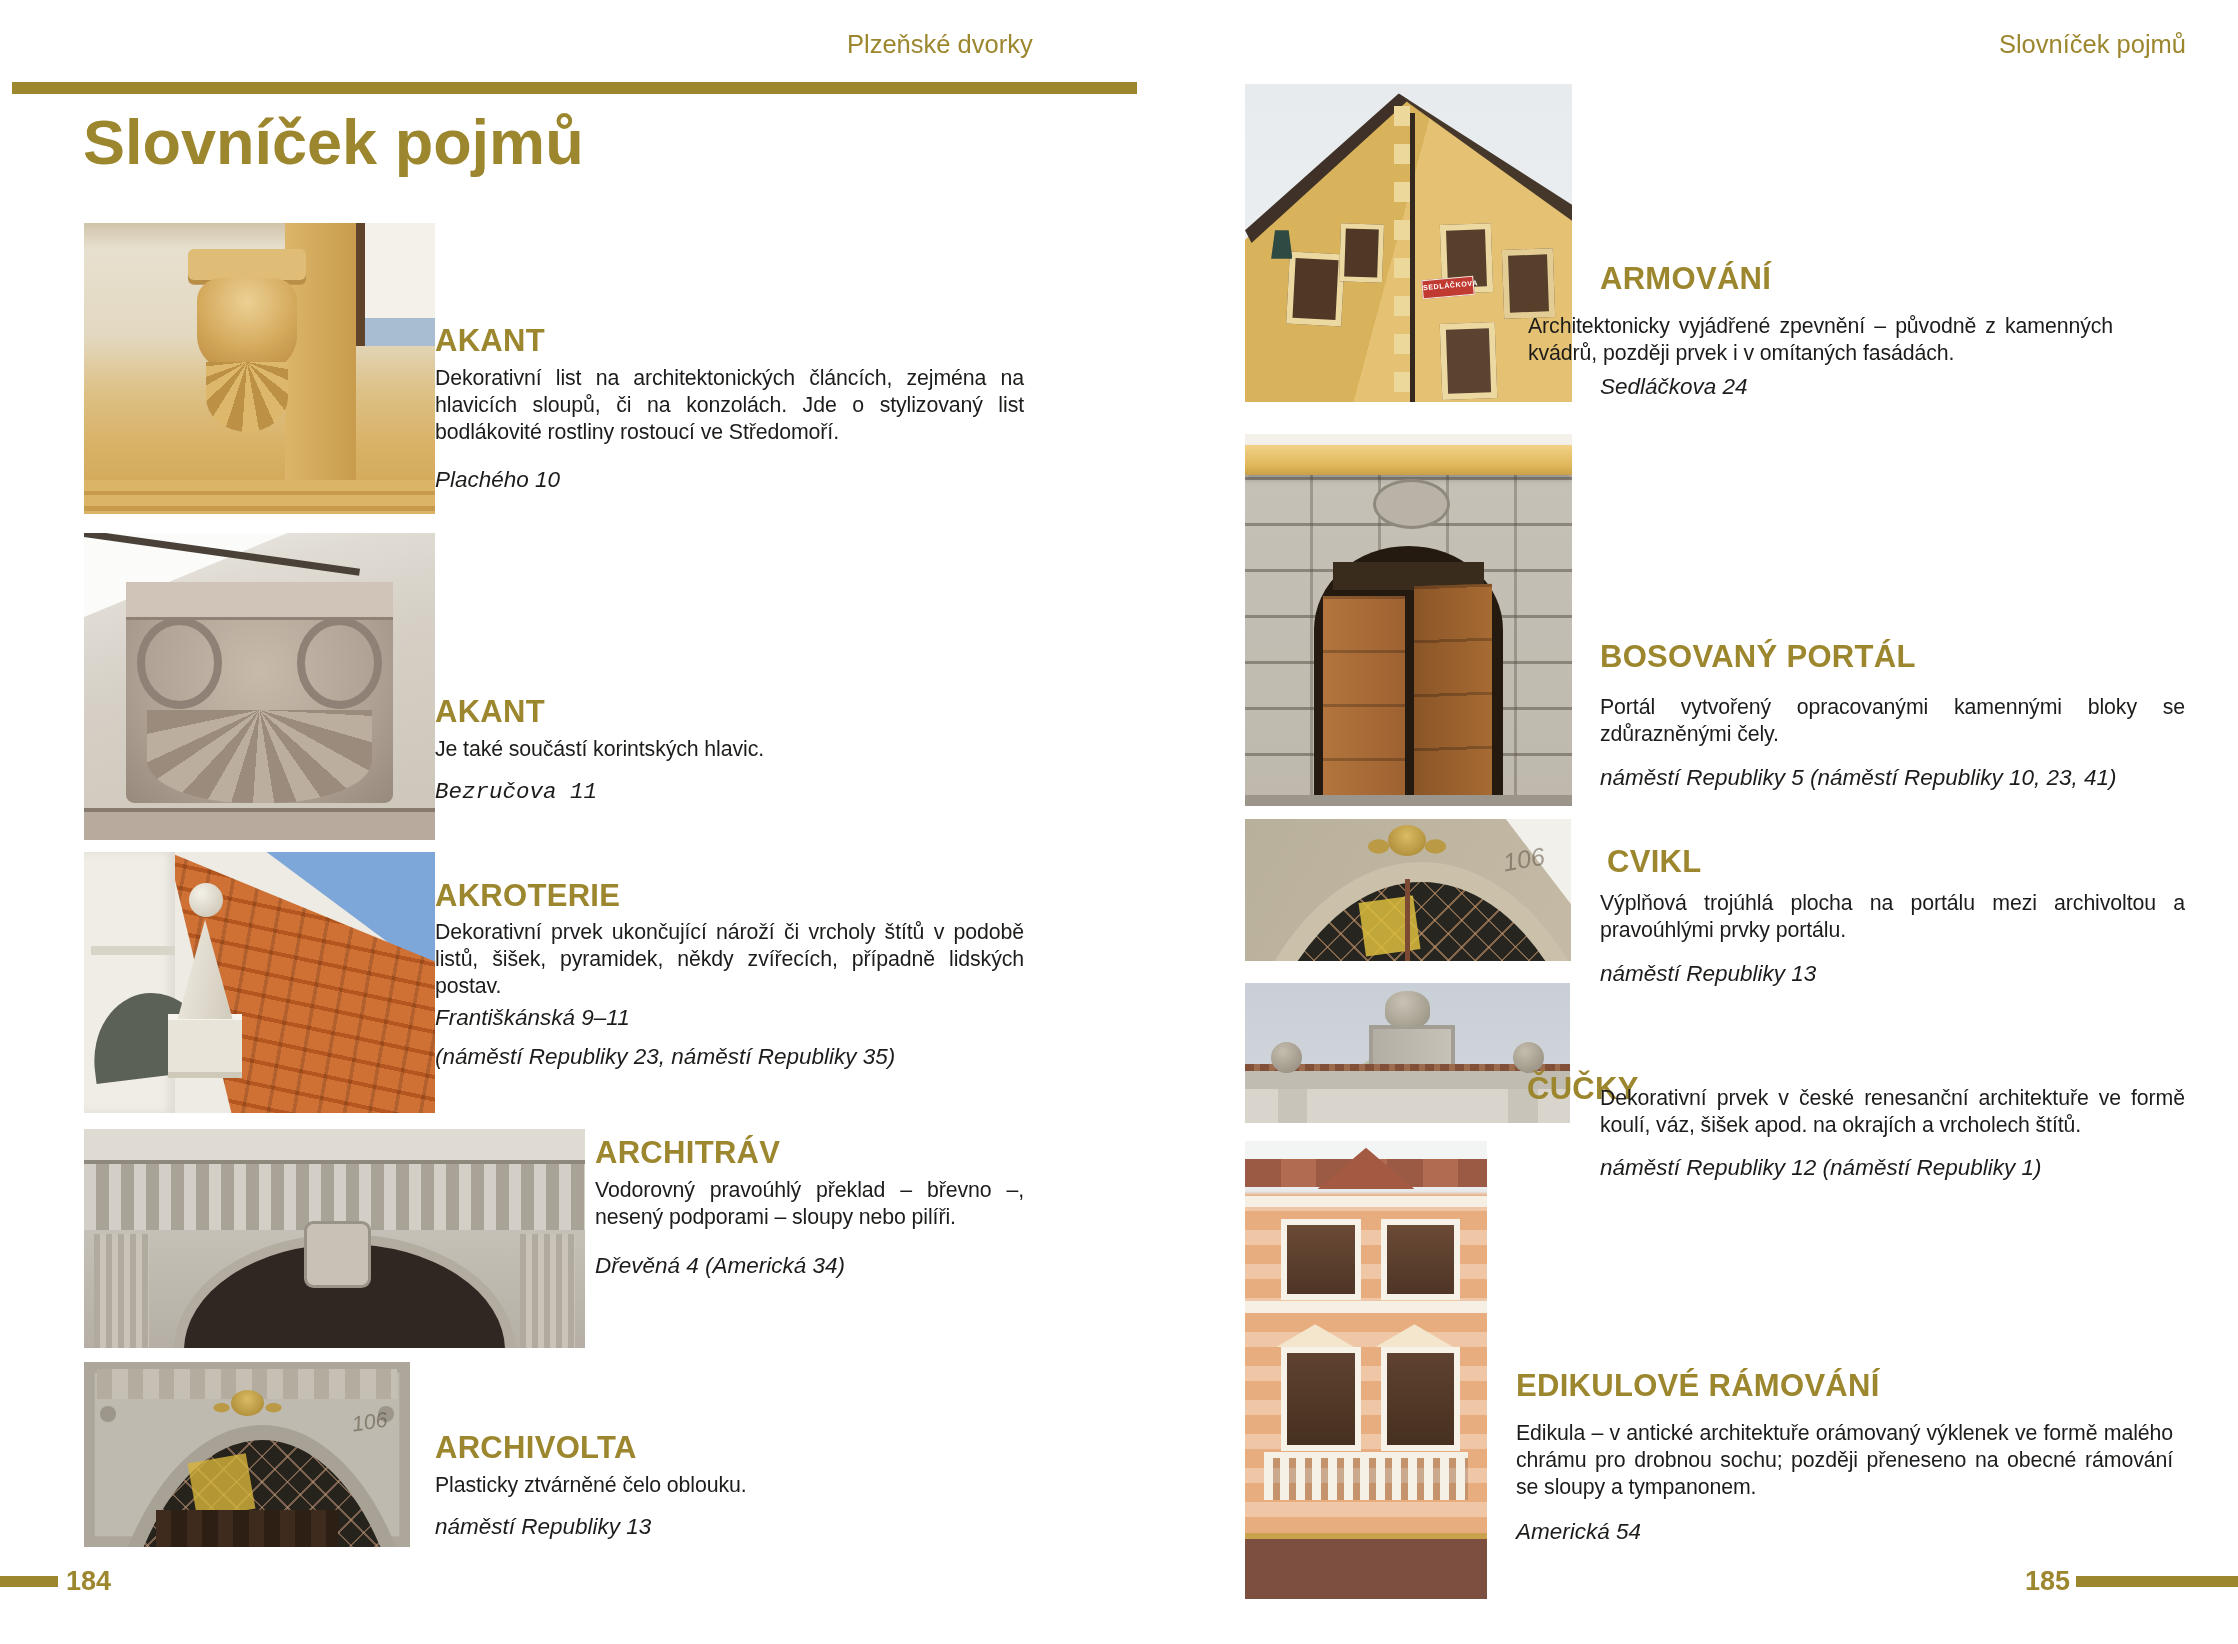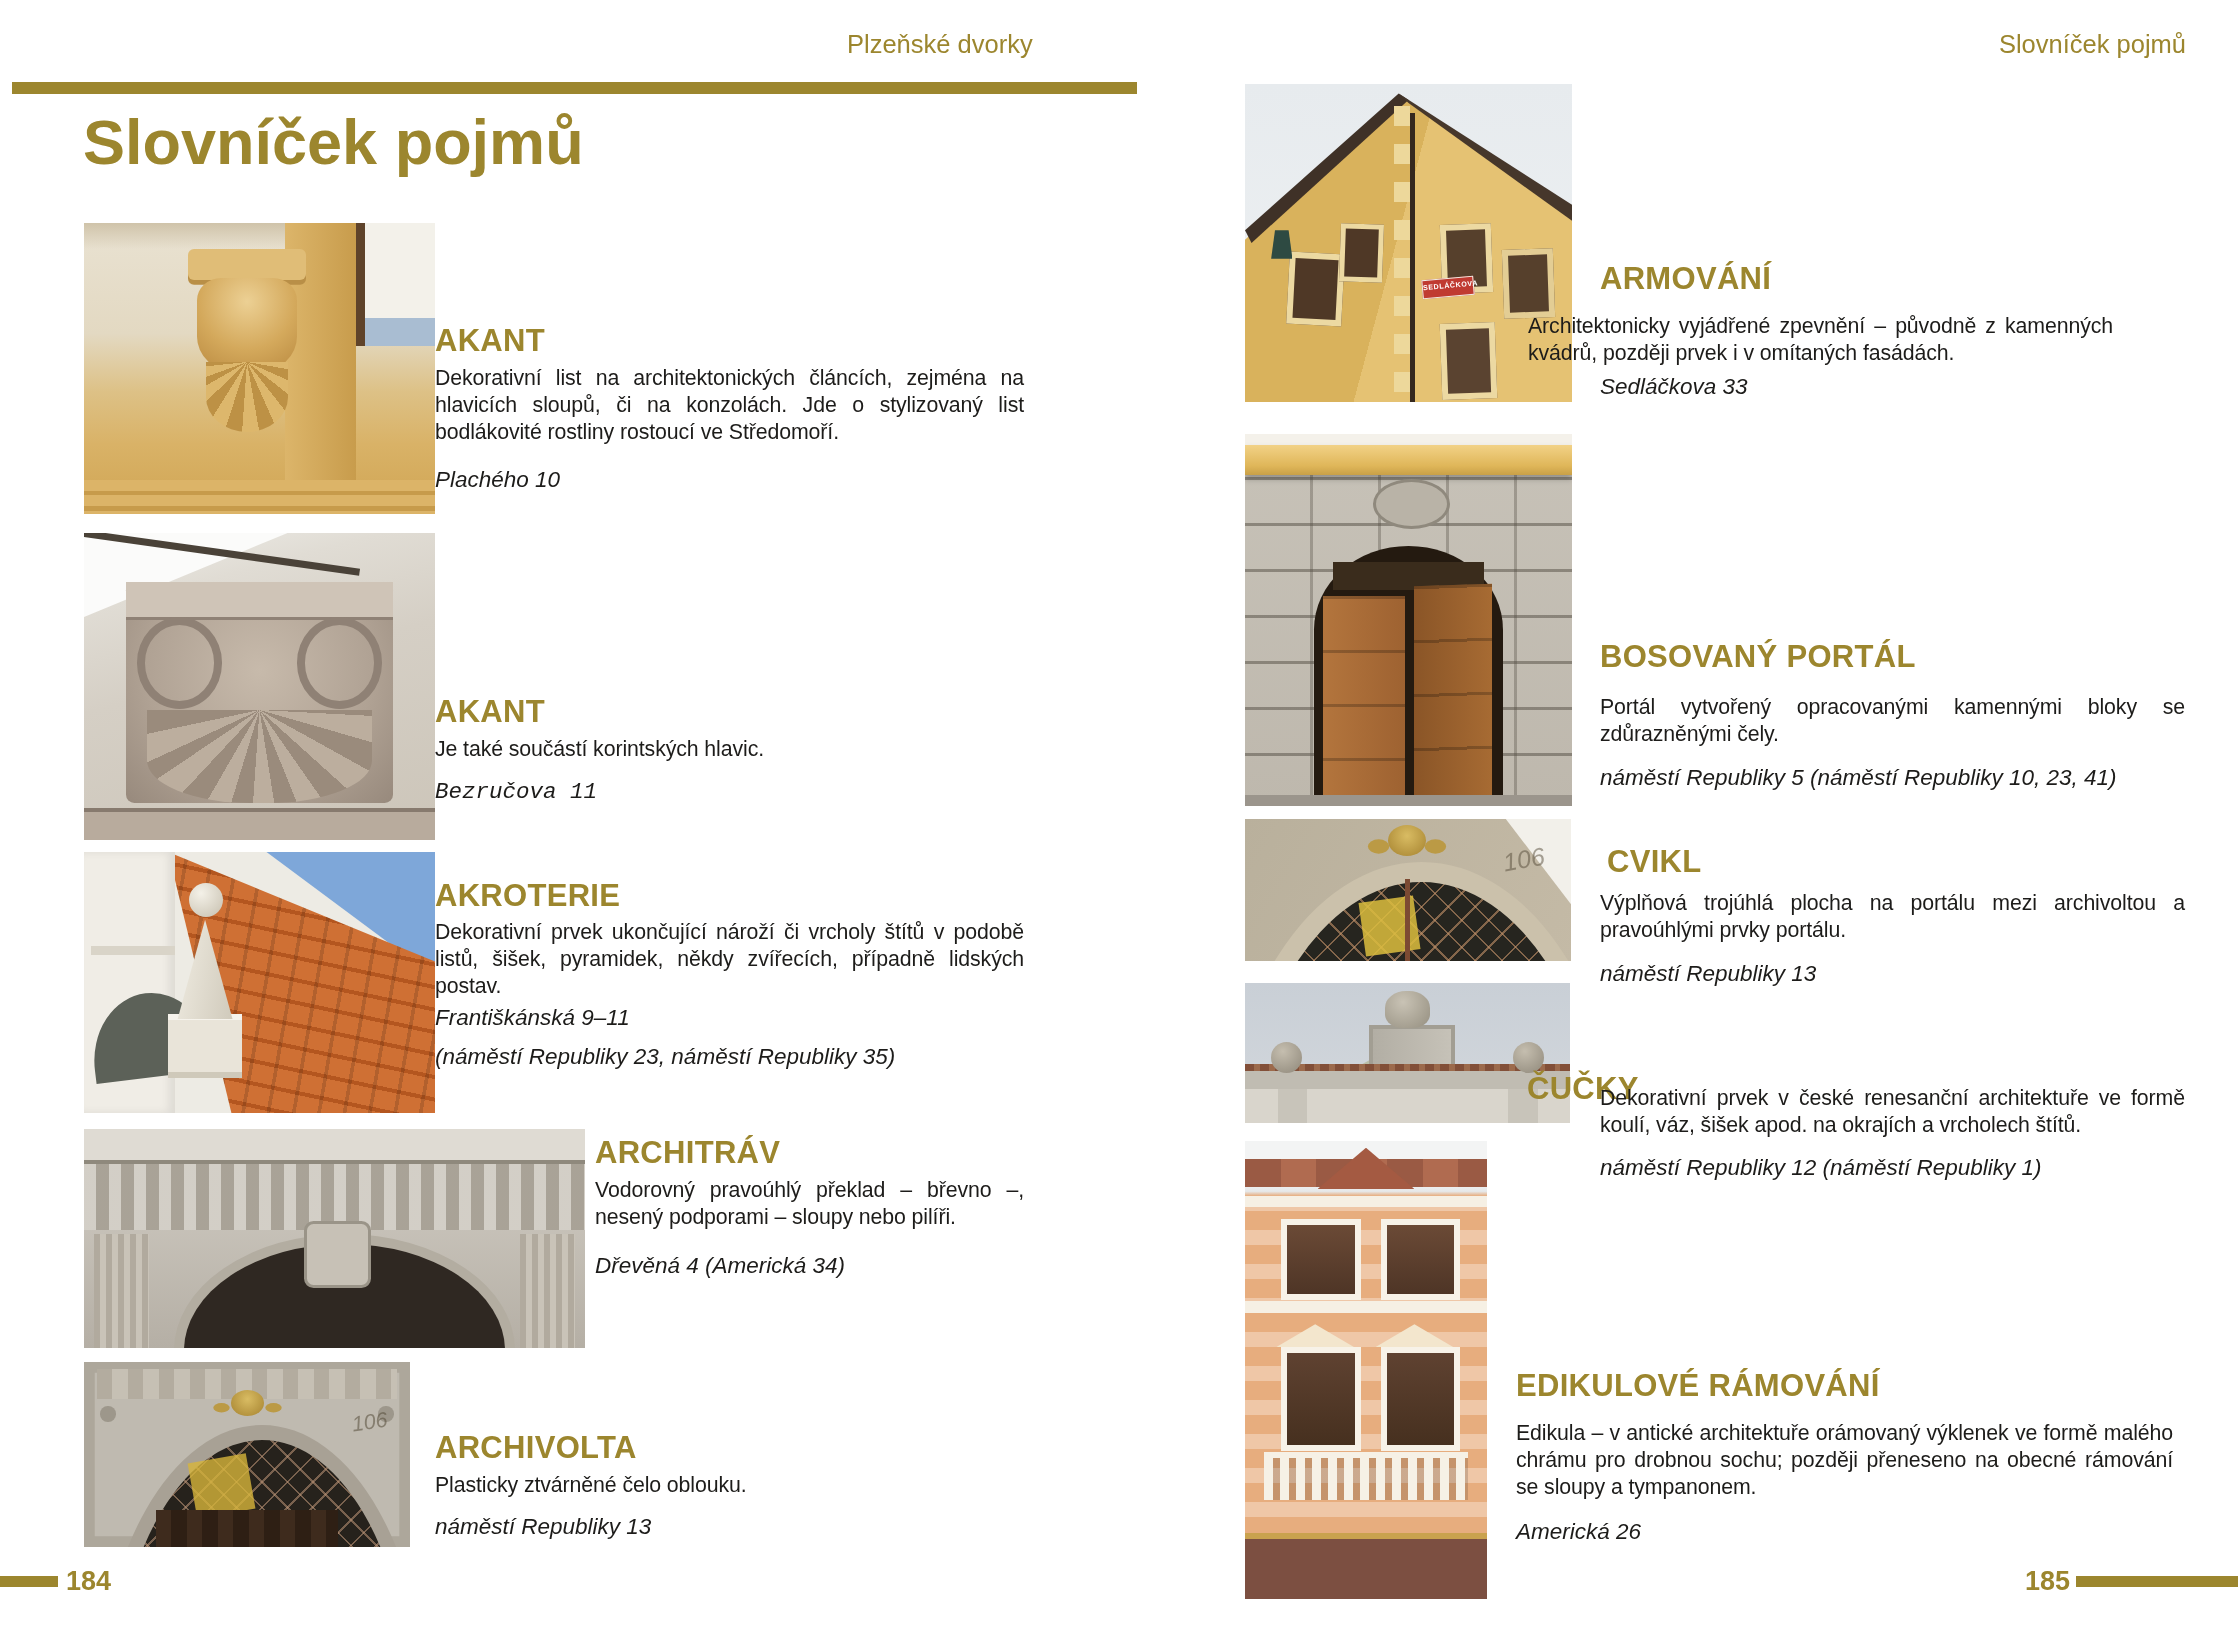--- a/index.html
+++ b/index.html
@@ -125,21 +125,21 @@
       <div class="shape" style="left:13%;top:53%;width:13%;height:19%;background:#4f3826;border:6px solid #ecd9a2;transform:rotate(3deg);"></div>
       <div class="shape" style="left:29%;top:44%;width:10%;height:15%;background:#4f3826;border:5.3px solid #ecd9a2;transform:rotate(2deg);"></div>
       <div class="shape" style="left:60%;top:44%;width:12%;height:18%;background:#56402c;border:6px solid #ecd9a2;transform:rotate(-2deg);"></div>
       <div class="shape" style="left:79%;top:52%;width:12%;height:18%;background:#56402c;border:6px solid #e3cd94;transform:rotate(-2deg);"></div>
       <div class="shape" style="left:60%;top:75%;width:13%;height:20%;background:#5a4330;border:6px solid #ecd9a2;transform:rotate(-2deg);"></div>
       <div class="shape" style="left:8%;top:46%;width:21.3px;height:28.4px;background:#2e4a42;clip-path:polygon(18% 0,82% 0,100% 100%,0 100%);"></div>
       <div class="shape" style="left:54%;top:61%;width:50px;height:16.6px;background:#c03a31;border:1.8px solid #f0ece4;transform:rotate(-5deg);color:#fff;font-size:7.1px;font-weight:bold;text-align:center;line-height:15.4px;letter-spacing:0.6px;">SEDLÁČKOVA</div>
     </div>
     <h3 class="term" style="left:1600px;top:263px;">ARMOVÁNÍ</h3>
     <p class="def" style="left:1528px;top:313px;width:585px;">Architektonicky vyjádřené zpevnění – původně z kamenných kvádrů, později prvek i v omítaných fasádách.</p>
-    <p class="addr" style="left:1600px;top:374px;">Sedláčkova 33</p>
+    <p class="addr" style="left:1600px;top:374px;">Sedláčkova 24</p>
   </section>
 
   <section>
     <div class="photo" style="left:1245px;top:434px;width:327px;height:372px;background:repeating-linear-gradient(180deg,rgba(0,0,0,0) 0 43px,rgba(82,76,66,.5) 43px 46px),repeating-linear-gradient(90deg,rgba(0,0,0,0) 0 65px,rgba(82,76,66,.35) 65px 68px),linear-gradient(#c7c2b8,#beb8ad);">
       <div class="shape" style="left:0;top:0;width:100%;height:3%;background:#f4f1ea;"></div>
       <div class="shape" style="left:0;top:3%;width:100%;height:8%;background:linear-gradient(180deg,#f2d287 0%,#dfb659 70%,#c9a047 100%);box-shadow:0 3.6px 6px rgba(0,0,0,.25);"></div>
       <div class="shape" style="left:39%;top:12%;width:22%;height:12%;background:#b9b3a7;border:3.6px solid #8f897d;border-radius:50%;"></div>
       <div class="shape" style="left:21%;top:30%;width:58%;height:75%;background:#241a10;border-radius:100% 100% 0 0/60% 60% 0 0;">
         <div class="shape" style="left:10%;top:6%;width:80%;height:10%;background:#3a2c1c;"></div>
         <div class="shape" style="left:5%;bottom:0;width:43%;height:82%;background:repeating-linear-gradient(180deg,rgba(0,0,0,.22) 0 3px,rgba(0,0,0,0) 3px 54px),linear-gradient(90deg,#b3753d,#9e6231);"></div>
@@ -195,19 +195,19 @@
       <div class="shape" style="left:56%;top:17%;width:28%;height:15%;background:linear-gradient(180deg,#6b4a36,#4e3526);border:6px solid #f7f2e8;"></div>
       <div class="shape" style="left:13%;top:40%;width:32%;height:5%;background:#f3e6cd;clip-path:polygon(0 100%,50% 0,100% 100%);"></div>
       <div class="shape" style="left:54%;top:40%;width:32%;height:5%;background:#f3e6cd;clip-path:polygon(0 100%,50% 0,100% 100%);"></div>
       <div class="shape" style="left:15%;top:45%;width:28%;height:20%;background:linear-gradient(180deg,#5f4231,#46301f);border:6px solid #f7f2e8;"></div>
       <div class="shape" style="left:56%;top:45%;width:28%;height:20%;background:linear-gradient(180deg,#5f4231,#46301f);border:6px solid #f7f2e8;"></div>
       <div class="shape" style="left:8%;top:68%;width:84%;height:9%;background:repeating-linear-gradient(90deg,#f6f1e6 0 9.5px,rgba(0,0,0,.15) 9.5px 16px);border-top:6px solid #f6f1e6;"></div>
       <div class="shape" style="left:0;bottom:0;width:100%;height:13%;background:#7c4f41;border-top:6px solid #caa24e;"></div>
     </div>
     <h3 class="term" style="left:1516px;top:1370px;">EDIKULOVÉ RÁMOVÁNÍ</h3>
     <p class="def" style="left:1516px;top:1420px;width:657px;">Edikula – v antické architektuře orámovaný výklenek ve formě malého chrámu pro drobnou sochu; později přeneseno na obecné rámování se sloupy a tympanonem.</p>
-    <p class="addr" style="left:1516px;top:1519px;">Americká 26</p>
+    <p class="addr" style="left:1516px;top:1519px;">Americká 54</p>
   </section>
 
   <div class="pagenum" style="left:1972px;top:1568px;width:98px;text-align:right;">185</div>
   <div class="bar" style="left:2076px;top:1576px;width:162px;height:11.3px;"></div>
 </div>
 
 
 </body></html>

